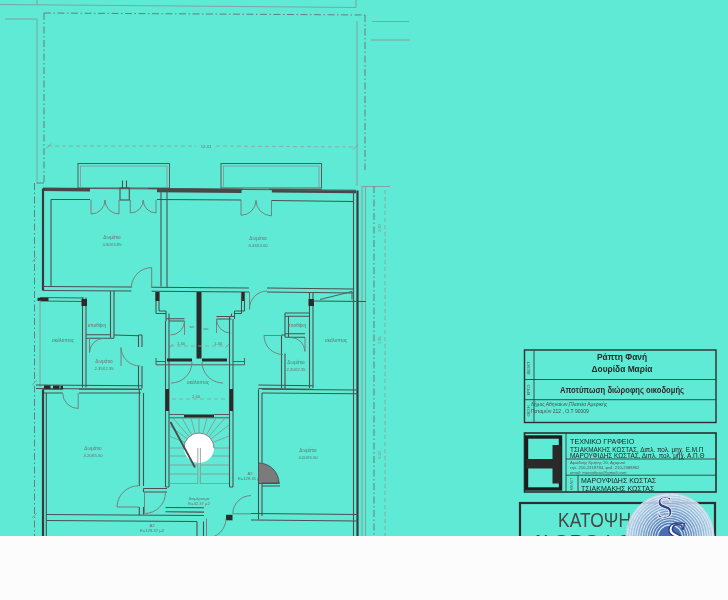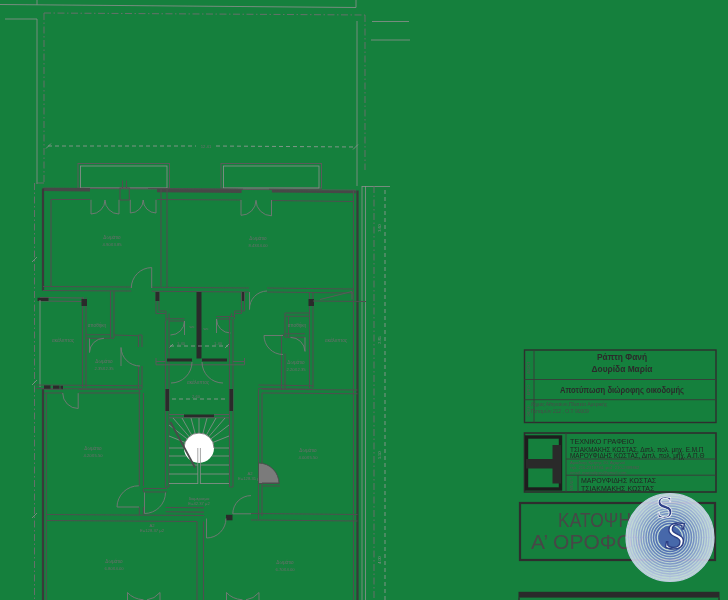--- a/index.html
+++ b/index.html
@@ -1,16 +1,16 @@
 <!DOCTYPE html>
 <html><head>
 <meta charset="utf-8">
 <style>
 html,body{margin:0;padding:0;background:#fcfcfc;}
-#page{width:728px;height:600px;position:relative;overflow:hidden;background:#15803d;font-family:"Liberation Sans",sans-serif;}
+#page{width:728px;height:536px;position:relative;overflow:hidden;background:#5eead4;font-family:"Liberation Sans",sans-serif;}
 svg{display:block}
 .w{fill:none;stroke:#4f4f4f;stroke-width:1.1}
 .wx{fill:none;stroke:#3a3a3a;stroke-width:2.2}
 .w2{fill:none;stroke:#5a5a5a;stroke-width:1}
 .t{fill:none;stroke:#8f8f8f;stroke-width:0.8}
 .dsh{fill:none;stroke:#9a9a9a;stroke-width:0.8;stroke-dasharray:4 3}
 .ddot{fill:none;stroke:#6e6e6e;stroke-width:0.9;stroke-dasharray:7 2.5 1.5 2.5}
 .blk{fill:#2a2a2a;stroke:none}
 .arc{fill:none;stroke:#777;stroke-width:0.9}
 .lbl{fill:#6d6d6d;font-size:4.6px;font-family:"Liberation Sans",sans-serif;text-anchor:middle}

